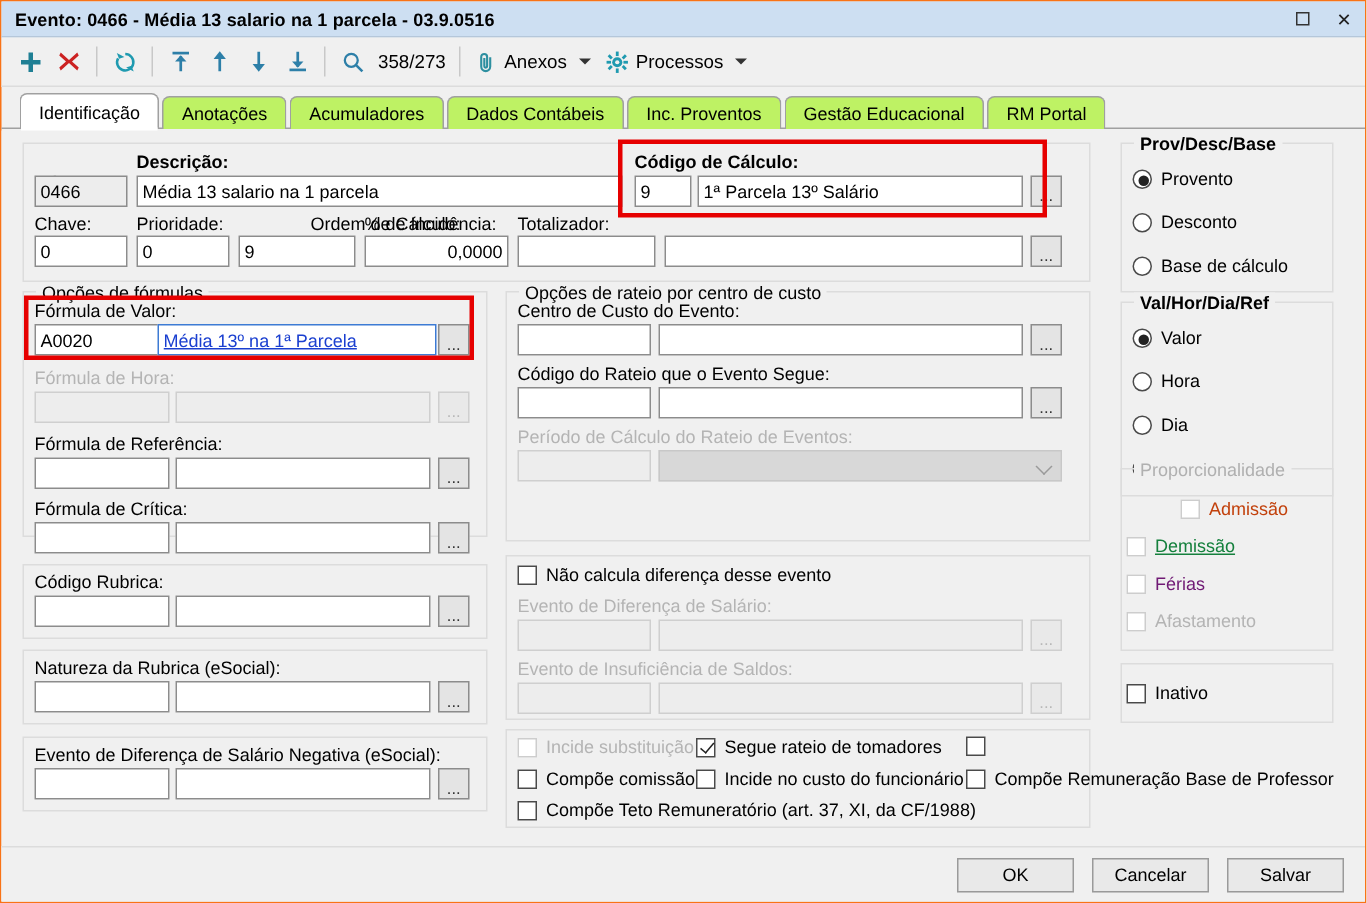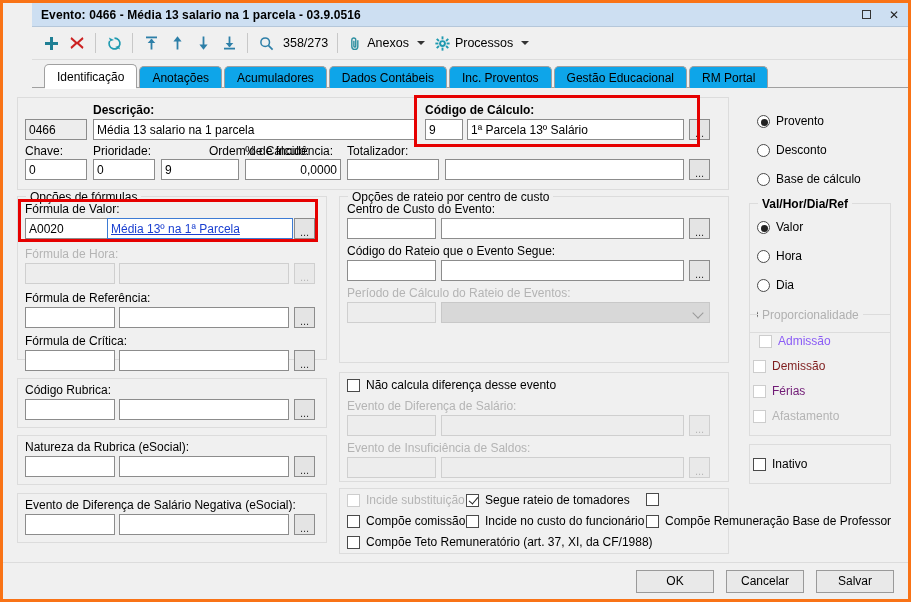--- a/index.html
+++ b/index.html
@@ -5,21 +5,21 @@
   * { box-sizing: border-box; }
   html, body { margin:0; padding:0; }
   body {
     width: 911px; height: 602px;
     font-family: "Liberation Sans", sans-serif;
     font-size: 12px;
     color: #000;
     background: #f0f0f0;
     overflow: hidden;
   }
-  .window { width:911px; height:602px; position:relative; border:3px solid #f97316; background:#f0f0f0;padding-left:29px; }
+  .window { width:911px; height:602px; position:relative; border:1px solid #f97316; background:#f0f0f0; }
 
   
   .titlebar {
     height: 24px; background:#cddff2; display:flex; align-items:center;
     border-bottom:1px solid #b5c7da;
   }
   .titlebar .title { font-weight:bold; font-size:12px; padding-left:9px; letter-spacing:0.1px; }
   .titlebar .spacer { flex:1; }
   .wbtn { width:28px; height:23px; display:flex; align-items:center; justify-content:center;
           font-size:12px; color:#222; }
@@ -35,21 +35,21 @@
   .menubtn span.lbl { font-size:12.5px; }
   .caret { width:0;height:0;border-left:4px solid transparent;border-right:4px solid transparent;
            border-top:4px solid #333; margin-left:3px; }
 
   
   .tabstrip { height:28px; position:relative; padding-left:12px; display:flex; align-items:flex-end; }
   .tabstrip:after { content:""; position:absolute; left:0; right:0; bottom:0; height:1px; background:#a0a0a0; }
   .tab {
     height:22px; padding:0 12px; display:flex; align-items:center; font-size:12px;
     border:1px solid #a0a0a0; border-bottom:none;
-    border-radius:5px 5px 0 0; background:#0ea5e9; margin-right:2px;
+    border-radius:5px 5px 0 0; background:#bef264; margin-right:2px;
     position:relative; z-index:1; white-space:nowrap;
   }
   .tab.active { background:#fff; z-index:3; height:24px; }
   .tab.active:after { content:""; position:absolute; left:0; right:0; bottom:-1px; height:2px; background:#fff; }
 
   
   .content { position:absolute; left:0; right:0; top:86px; bottom:0; background:#f0f0f0; }
 
   .grp { position:absolute; border:1px solid #dcdcdc; background:transparent; }
   .grp > .legend {
@@ -384,20 +384,23 @@
       <span>Incide no custo do funcionário</span>
     </div>
     <div class="chk" style="position:absolute; left:643px; top:404px;">
       <i class="box"></i>
     </div>
     <div class="chk" style="position:absolute; left:643px; top:425px;">
       <i class="box"></i>
       <span>Compõe Remuneração Base de Professor</span>
     </div>
 
+    <div class="grp" style="left:746px; top:8px; width:142px; height:100px;">
+      <span class="legend" style="font-weight:bold;">Prov/Desc/Base</span>
+    </div>
     <div class="chk" style="position:absolute; left:754px; top:25px;">
       <i class="rad on"></i>
       <span>Provento</span>
     </div>
     <div class="chk" style="position:absolute; left:754px; top:54px;">
       <i class="rad"></i>
       <span>Desconto</span>
     </div>
     <div class="chk" style="position:absolute; left:754px; top:83px;">
       <i class="rad"></i>
@@ -420,25 +423,25 @@
       <span>Dia</span>
     </div>
     <div class="chk" style="position:absolute; left:754px; top:218px;">
       <i class="rad"></i>
       <span>Referência</span>
     </div>
 
     <div class="grp dim" style="left:746px; top:225px; width:142px; height:122px;">
       <span class="legend">Proporcionalidade</span>
     </div>
-    <div class="chk" style="position:absolute; left:756px; top:245px; color:#8b5cf6;text-align:right;">
+    <div class="chk" style="position:absolute; left:786px; top:245px; color:#c2410c;text-align:right;">
       <i class="box dim"></i>
       <span>Admissão</span>
     </div>
-    <div class="chk" style="position:absolute; left:750px; top:270px; color:#7f1d1d;">
+    <div class="chk" style="position:absolute; left:750px; top:270px; color:#15803d;text-decoration:underline;">
       <i class="box dim"></i>
       <span>Demissão</span>
     </div>
     <div class="chk" style="position:absolute; left:750px; top:295px; color:#701a75;">
       <i class="box dim"></i>
       <span>Férias</span>
     </div>
     <div class="chk" style="position:absolute; left:750px; top:320px; color:#b4b4b4;">
       <i class="box dim"></i>
       <span>Afastamento</span>

